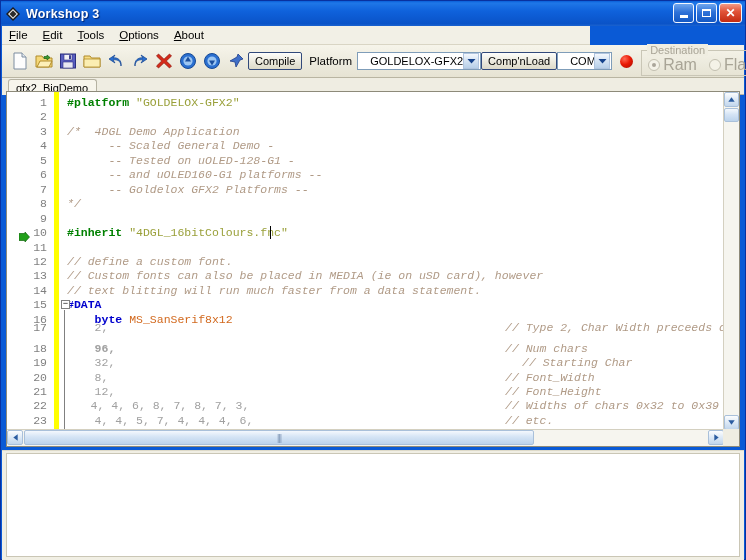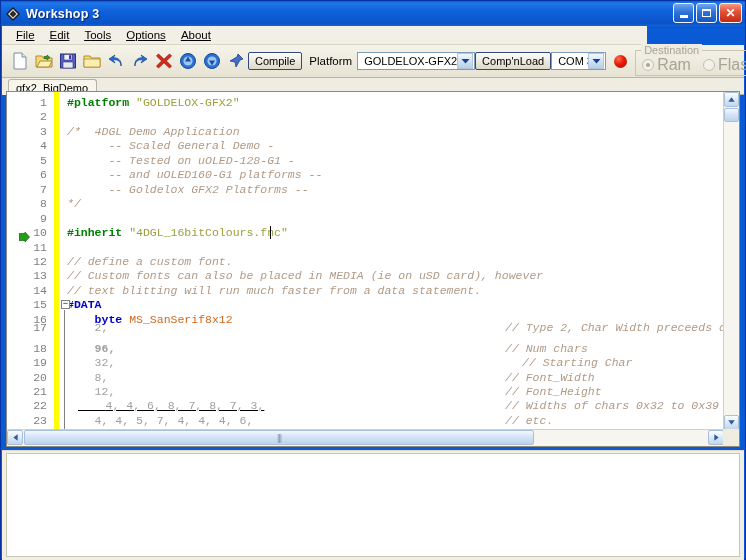--- a/index.html
+++ b/index.html
@@ -50,24 +50,24 @@
   .win-btn.close {
     background: linear-gradient(to bottom,#f59a84 0%,#e2553a 40%,#c32b12 100%);
     width: 23px;
   }
   .glyph-min { width: 8px; height: 3px; background: #fff; margin-top: 6px; }
   .glyph-max { width: 9px; height: 8px; border: 1px solid #fff; border-top-width: 2px; }
   .glyph-close { font-size: 12px; line-height: 1; font-family: "Liberation Sans", sans-serif; }
 
   
   #menu-bar {
-    position: absolute; left: 1px; top: 25px; width: 645px; height: 19px;
+    position: absolute; left: 1px; top: 25px; width: 588px; height: 19px;
     background: #f2f0e6;
     border-bottom: 1px solid #d9d5c4;
-    display: flex; align-items: center; padding-left: 7px; text-decoration: underline;
+    display: flex; align-items: center; 
   }
   .menu-item {
     font-size: 11.5px; color: #000; padding: 2px 8px 2px 7px;
     white-space: nowrap; cursor: default;
   }
   .menu-item u { text-decoration: underline; }
 
   
   #toolbar {
     position: absolute; left: 1px; top: 44px; width: 742px; height: 33px;
@@ -90,21 +90,21 @@
     display: flex; align-items: center; justify-content: center;
     border-radius: 2px; white-space: nowrap;
   }
   .tb-label { font-size: 11.5px; color: #000; margin: 0 5px 0 7px; white-space: nowrap; }
 
   .combo {
     height: 18px; border: 1px solid #7f9db9;
     background: #ffffff; display: flex; align-items: center;
     font-size: 11px; color: #000; position: relative;
   }
-  .combo .combo-text { padding-left: 6px; white-space: nowrap; flex: 1; overflow: hidden; }
+  .combo .combo-text { padding-left: 12px; white-space: nowrap; flex: 1; overflow: hidden; }
   .combo .combo-arrow {
     width: 16px; height: 16px; margin: 0 1px 0 0;
     background: linear-gradient(to bottom,#f4f8fd 0%,#d3e2f3 50%,#b7cfe8 100%);
     border: 1px solid #b0c4de;
     display: flex; align-items: center; justify-content: center;
     flex: none;
   }
   .combo .combo-arrow svg { display: block; }
 
   #led {
@@ -455,21 +455,21 @@
           <div class="code-line" style="top: 190.85px;"><span class="lnum">14</span><span class="ltext" style="left: 60px;"><span class="tok-cmt">// text blitting will run much faster from a data statement.</span></span></div>
           <div class="code-line" style="top: 205.3px;"><span class="lnum">15</span><span class="ltext" style="left: 60px;"><span class="tok-data">#DATA</span></span></div>
           <div class="fold-box" style="left: 54px; top: 208.3px;">−</div>
           <div id="fold-line" style="top: 218.3px; height: 119.7px;"></div>
           <div class="code-line" style="top: 219.75px;"><span class="lnum">16</span><span class="ltext" style="left: 60px;"><span class="tok-plain">    </span><span class="tok-kw">byte</span><span class="tok-plain"> </span><span class="tok-ident">MS_SanSerif8x12</span></span></div>
           <div class="code-line" style="top: 228px;"><span class="lnum">17</span><span class="ltext" style="left: 60px;"><span class="tok-plain">    </span><span class="tok-num">2,</span></span><span class="ltext tok-cmt" style="left: 498px;">// Type 2, Char Width preceeds ch</span></div>
           <div class="code-line" style="top: 248.65px;"><span class="lnum">18</span><span class="ltext" style="left: 60px; font-weight: bold;"><span class="tok-plain">    </span><span class="tok-num">96,</span></span><span class="ltext tok-cmt" style="left: 498px;">// Num chars</span></div>
           <div class="code-line" style="top: 263.1px;"><span class="lnum">19</span><span class="ltext" style="left: 60px;"><span class="tok-plain">    </span><span class="tok-num">32,</span></span><span class="ltext tok-cmt" style="left: 515px;">// Starting Char</span></div>
           <div class="code-line" style="top: 277.55px;"><span class="lnum">20</span><span class="ltext" style="left: 60px;"><span class="tok-plain">    </span><span class="tok-num">8,</span></span><span class="ltext tok-cmt" style="left: 498px;">// Font_Width</span></div>
           <div class="code-line" style="top: 292px;"><span class="lnum">21</span><span class="ltext" style="left: 60px;"><span class="tok-plain">    </span><span class="tok-num">12,</span></span><span class="ltext tok-cmt" style="left: 498px;">// Font_Height</span></div>
-          <div class="code-line" style="top: 306.45px;"><span class="lnum">22</span><span class="ltext" style="left: 71px; text-decoration: underline;"><span class="tok-plain">    </span><span class="tok-num">4, 4, 6, 8, 7, 8, 7, 3,</span></span><span class="ltext tok-cmt" style="left: 498px;">// Widths of chars 0x32 to 0x39</span></div>
+          <div class="code-line" style="top: 306.45px;"><span class="lnum">22</span><span class="ltext" style="left: 56px;"><span class="tok-plain">    </span><span class="tok-num">4, 4, 6, 8, 7, 8, 7, 3,</span></span><span class="ltext tok-cmt" style="left: 498px;">// Widths of chars 0x32 to 0x39</span></div>
           <div class="code-line" style="top: 320.9px;"><span class="lnum">23</span><span class="ltext" style="left: 60px;"><span class="tok-plain">    </span><span class="tok-num">4, 4, 5, 7, 4, 4, 4, 6,</span></span><span class="ltext tok-cmt" style="left: 498px;">// etc.</span></div>
           <div class="code-line" style="top: 335.35px;"><span class="lnum">24</span><span class="ltext" style="left: 60px;"><span class="tok-plain">    </span><span class="tok-num">7, 7, 7, 7, 7, 7, 7, 7,</span></span></div>
         </div>
 
       <div id="bookmark-marker" style="top: 136.05px;">
         <svg width="11" height="10" viewBox="0 0 11 10">
           <polygon points="0,1.5 6,1.5 6,0 10.5,5 6,10 6,8.5 0,8.5" fill="#22a01b" stroke="#12670e" stroke-width=".7"></polygon>
         </svg>
       </div>
     </div>

